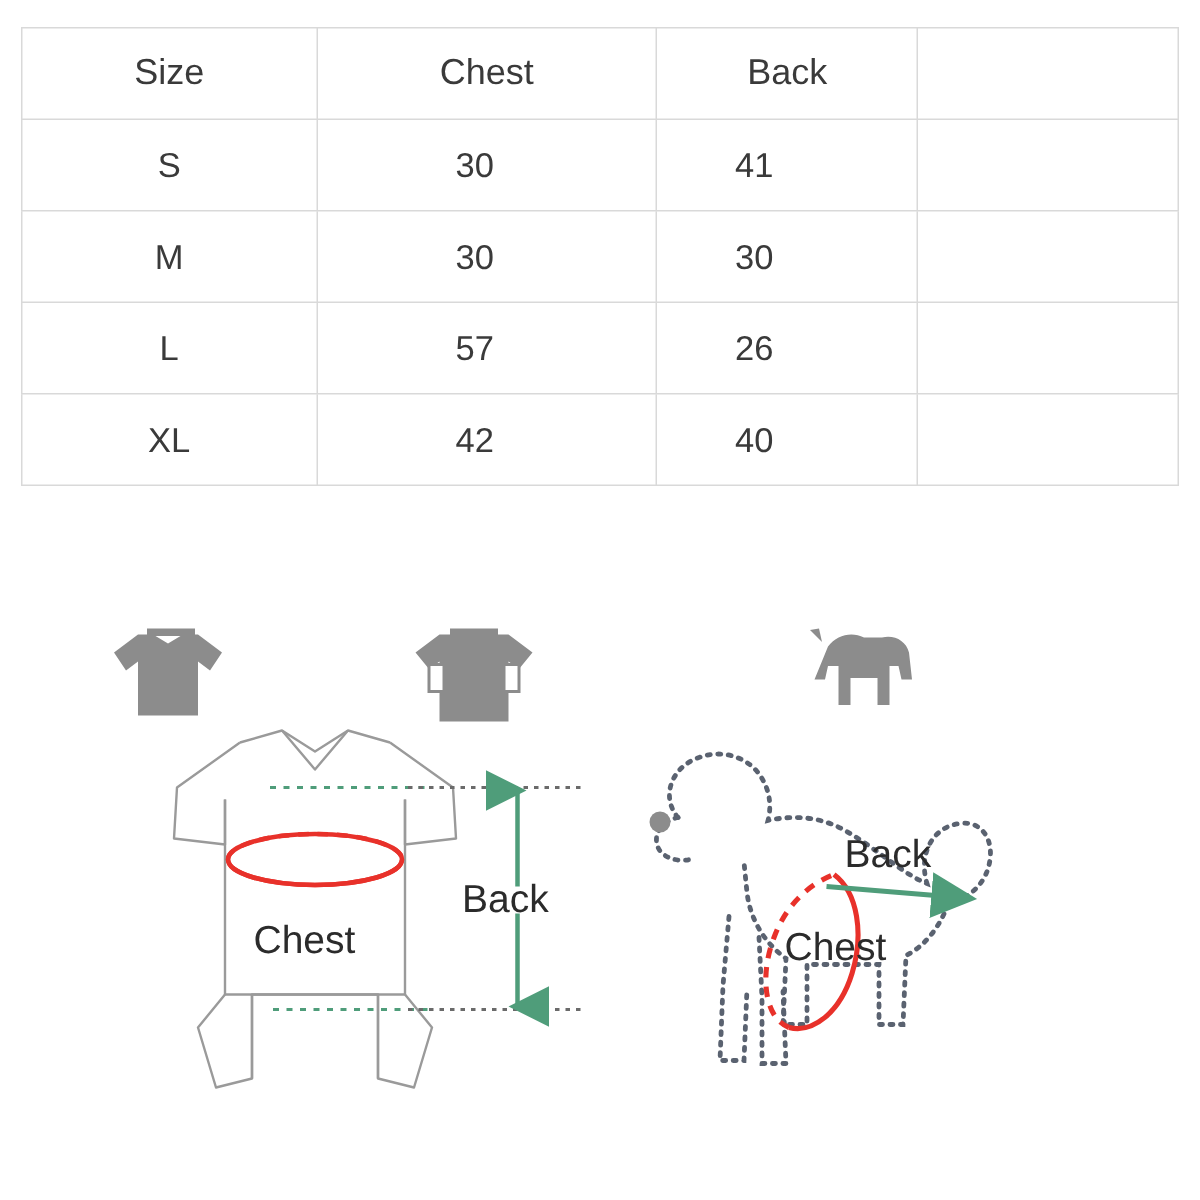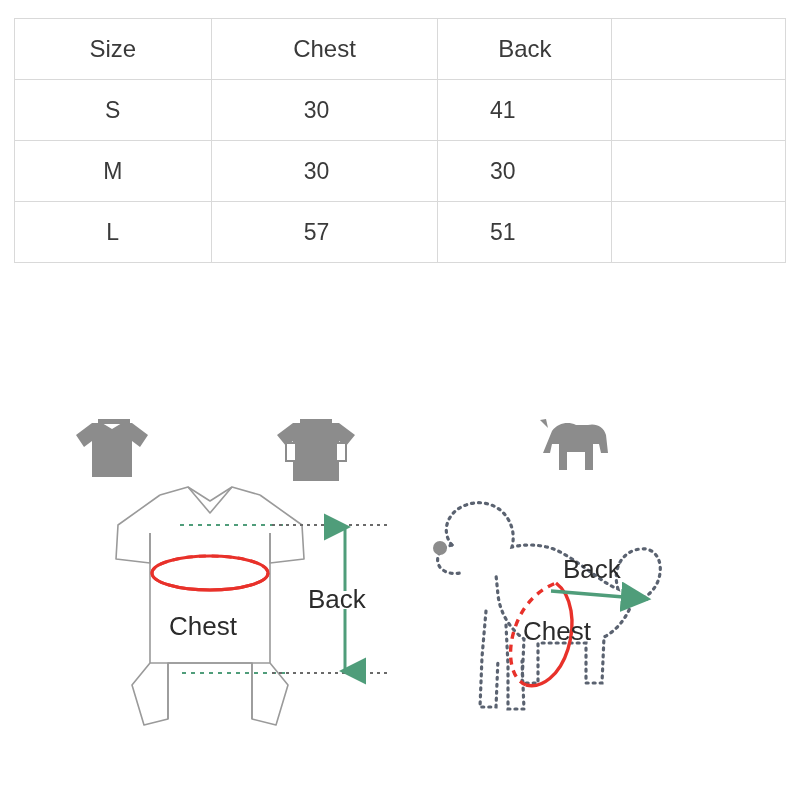--- a/index.html
+++ b/index.html
@@ -107,25 +107,35 @@
           </td>
         <td></td>
       </tr>
 
       <tr>
         <td>L</td>
         <td>
             <span class="cell-num">57</span>
           </td>
         <td>
-            <span class="cell-num back-num">51</span>
-          </td>
-        <td></td>
-      </tr>
-
+            <span class="cell-num back-num">26</span>
+          </td>
+        <td></td>
+      </tr>
+
+      <tr>
+        <td>XL</td>
+        <td>
+            <span class="cell-num">42</span>
+          </td>
+        <td>
+            <span class="cell-num back-num">40</span>
+          </td>
+        <td></td>
+      </tr>
     </tbody>
   </table>
 </div>
 
 <div class="diagram">
   <svg class="svg-root" width="800" height="405" viewBox="0 0 800 405" xmlns="http://www.w3.org/2000/svg">
 
     <defs>
       <marker id="arrUp" markerWidth="10" markerHeight="10" refX="5" refY="2" orient="auto">
         <path d="M5,0 L9.5,9 L0.5,9 Z" fill="#4f9d7a"></path>

